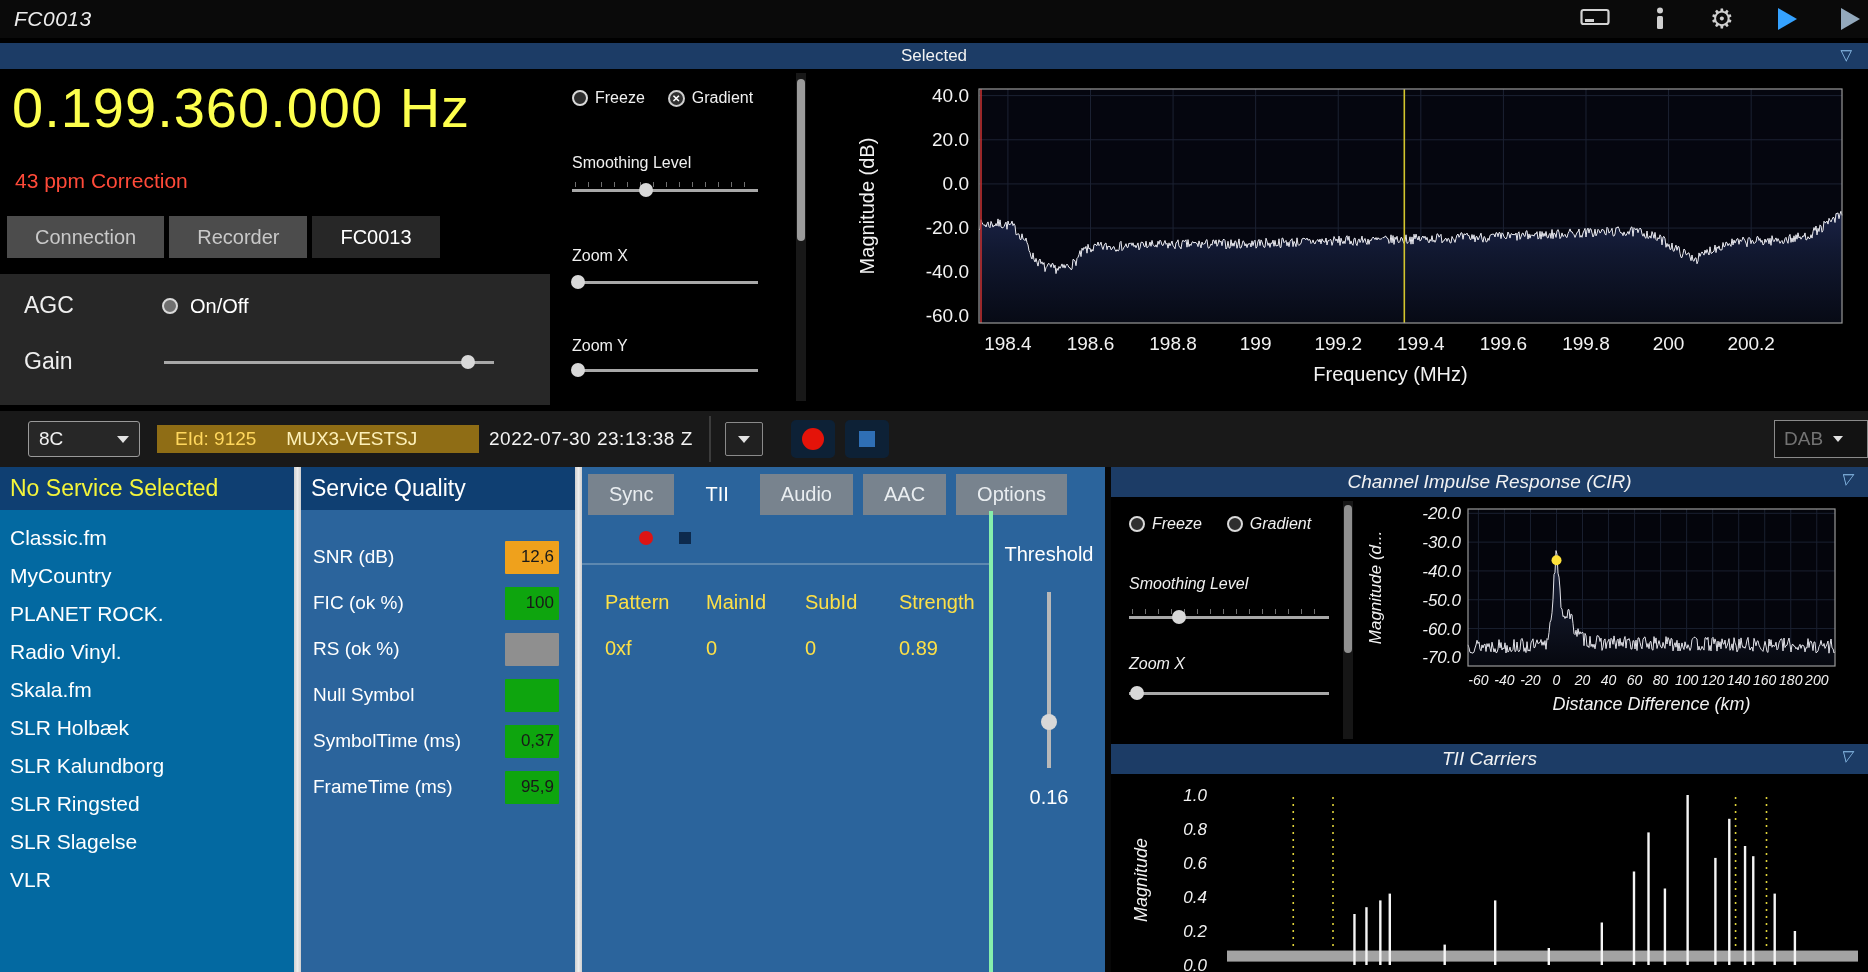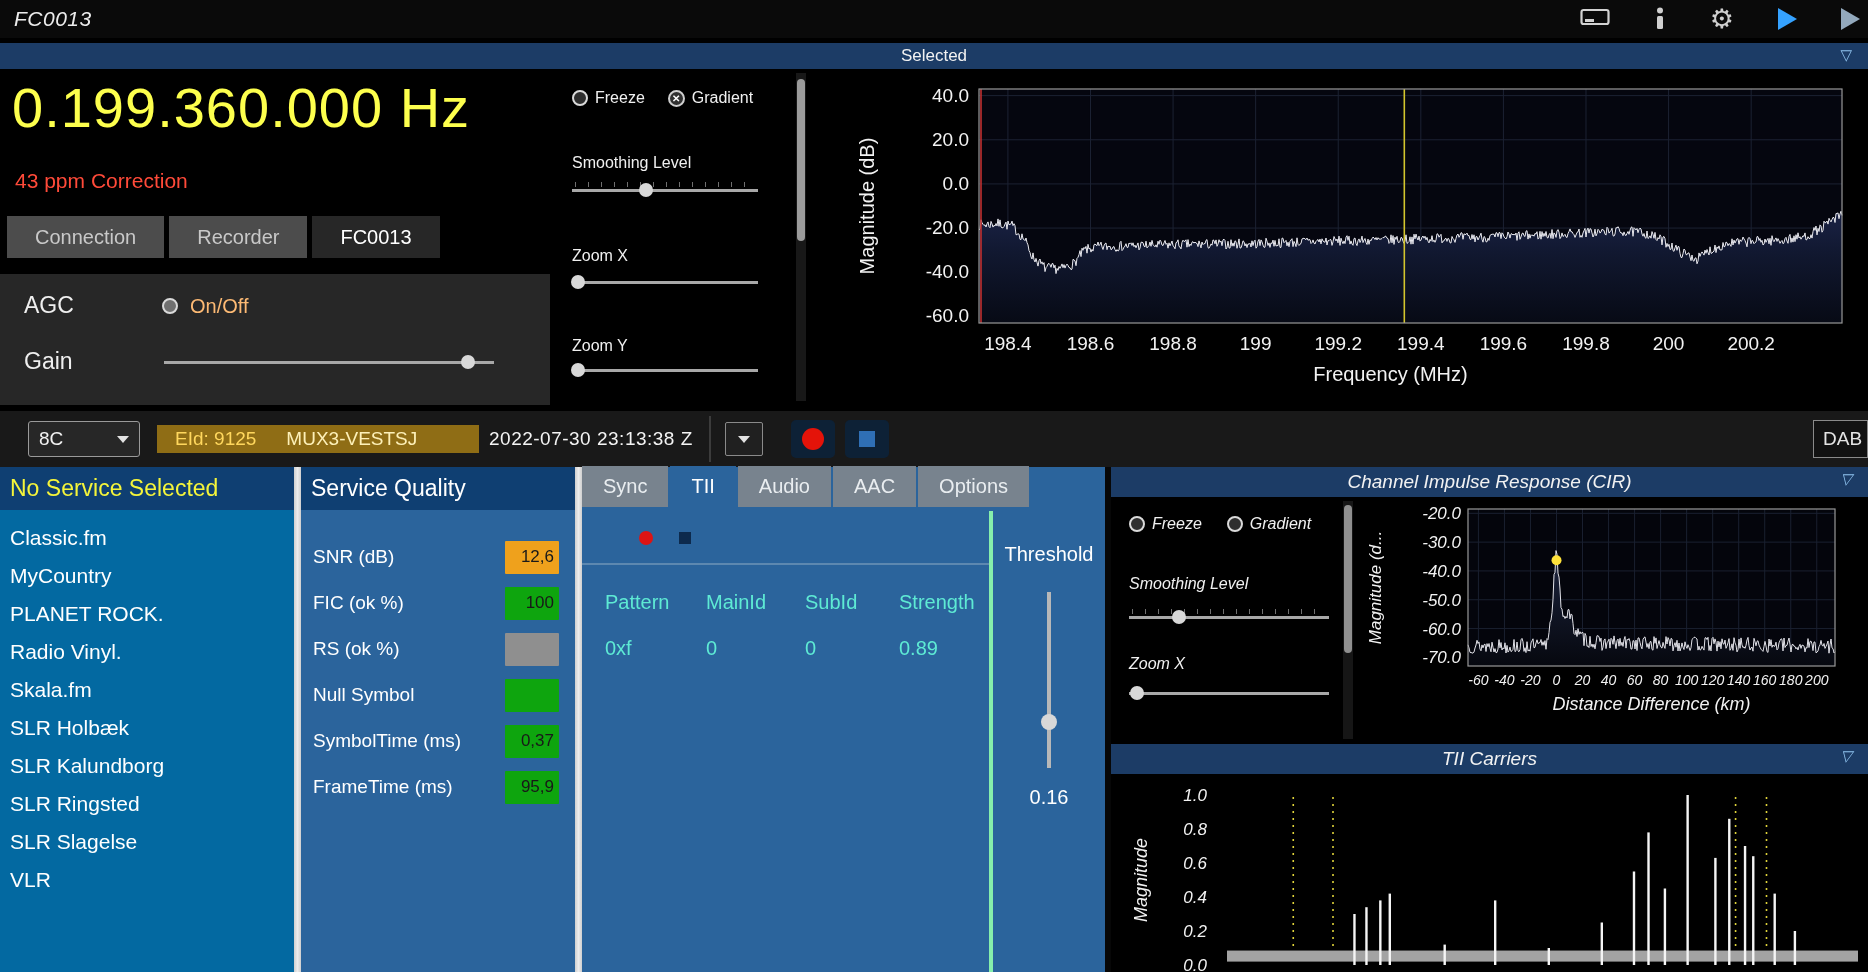--- a/index.html
+++ b/index.html
@@ -25,21 +25,21 @@
   .frontend-body{display:flex;height:336px;background:#000;}
   .freq-panel{width:550px;position:relative;flex:0 0 550px;}
   .freq{position:absolute;left:12px;top:6px;font-size:56px;color:#fdff4d;letter-spacing:1px;white-space:nowrap;}
   .ppm{position:absolute;left:15px;top:100px;font-size:21px;color:#ff4a39;}
   .fe-tabs{position:absolute;left:7px;top:147px;display:flex;}
   .fe-tab{height:42px;padding:0 28px;display:flex;align-items:center;font-size:20px;background:#4c4c4c;color:#c9c9c9;margin-right:5px;}
   .fe-tab.active{background:#272727;color:#fff;}
   .fe-controls{position:absolute;left:0;top:205px;width:550px;height:131px;background:#272727;}
   .agc-label{position:absolute;left:24px;top:18px;font-size:23px;color:#efefef;}
   .agc-radio{position:absolute;left:162px;top:24px;}
-  .agc-onoff{position:absolute;left:190px;top:21px;font-size:20px;color:#fdba74;}
+  .agc-onoff{position:absolute;left:190px;top:21px;font-size:20px;color:#ffffff;}
   .gain-label{position:absolute;left:24px;top:74px;font-size:23px;color:#efefef;}
   .gain-slider{position:absolute;left:164px;top:80px;width:330px;}
 
   .radio{display:inline-block;width:16px;height:16px;border-radius:50%;border:2px solid #dadada;background:#707070;}
   .radio.dark{background:#2e2e2e;}
   .xcircle{display:inline-flex;align-items:center;justify-content:center;width:17px;height:17px;border-radius:50%;border:2px solid #cfcfcf;background:#303030;font-size:10px;color:#fff;font-weight:bold;margin-left:16px;}
 
   .slider{height:16px;position:relative;}
   .slider .track{position:absolute;left:0;right:0;top:7px;height:3px;background:#a8a8a8;}
   .slider .handle{position:absolute;top:8px;width:14px;height:14px;border-radius:50%;background:#d8d8d8;transform:translate(-50%,-50%);}
@@ -67,47 +67,47 @@
   .gold{margin-left:17px;width:322px;height:28px;background:#8f6d15;display:flex;align-items:center;padding:0 18px;gap:30px;}
   .eid{color:#ffd75d;font-size:19px;white-space:nowrap;}
   .mux{color:#fdf0b8;font-size:19px;white-space:nowrap;}
   .datetime{margin-left:10px;font-size:19px;color:#f4f4f4;letter-spacing:.5px;white-space:nowrap;}
   .vsep{margin-left:16px;width:2px;height:46px;background:#3c3c3c;}
   .mini-combo{margin-left:14px;width:38px;height:34px;border:1px solid #8a8a8a;background:#202020;border-radius:2px;display:flex;align-items:center;justify-content:center;}
   .tool-btn{border:none;outline:none;cursor:pointer;width:44px;height:38px;background:#0d2136;border-radius:5px;display:flex;align-items:center;justify-content:center;}
   .rec{margin-left:28px;} .stop{margin-left:10px;}
   .dot{width:22px;height:22px;border-radius:50%;background:#e41309;display:block;}
   .sq{width:16px;height:16px;background:#2f6fb5;display:block;}
-  .dab-combo{margin-left:auto;width:55px;height:38px;border:1px solid #8a8a8a;background:#121212;display:flex;align-items:center;gap:10px;padding:0 9px;font-size:19px;color:#e5e5e5;}
+  .dab-combo{margin-left:auto;width:94px;height:38px;border:1px solid #8a8a8a;background:#121212;display:flex;align-items:center;gap:10px;padding:0 9px;font-size:19px;color:#737373;}
 
   
   .bottom{display:flex;height:505px;}
   .splitter{width:7px;background:linear-gradient(90deg,#cfcfcf,#ececec,#cfcfcf);flex:0 0 7px;}
   .col-gap{width:6px;background:#070707;flex:0 0 6px;}
 
   .services-panel{width:294px;flex:0 0 294px;background:#0369a1;}
   .panel-header{height:43px;background:#0f3f72;display:flex;align-items:center;padding:0 10px;font-size:23px;color:#fff;}
   .services-header{color:#f5f53a;}
   .service-list{padding-top:9px;}
   .service-item{height:38px;line-height:38px;padding-left:10px;font-size:21px;color:#fff;cursor:default;}
 
   .quality-panel{width:274px;flex:0 0 274px;background:#2b649c;}
   .q-rows{padding-top:24px;}
   .q-row{height:46px;display:flex;align-items:center;padding:0 16px 0 12px;font-size:19px;color:#fff;}
   .q-chip{margin-left:auto;min-width:54px;height:33px;display:flex;align-items:center;justify-content:flex-end;padding-right:5px;font-size:17px;color:#191919;border-radius:1px;}
 
   .tii-panel{width:523px;flex:0 0 523px;background:#2b649c;position:relative;}
-  .tii-tabs{display:flex;gap:2px;align-items:flex-end;height:40px;}
+  .tii-tabs{display:flex;gap:10px;padding-left:6px;align-items:flex-end;height:48px;}
   .tii-tab{height:41px;padding:0 21px;display:flex;align-items:center;font-size:20px;background:#78838e;color:#e9edf0;}
   .tii-tab.active{background:#2b649c;color:#fff;}
   .red-dot{position:absolute;left:57px;top:64px;width:14px;height:14px;border-radius:50%;background:#dd1414;}
   .navy-sq{position:absolute;left:97px;top:65px;width:12px;height:12px;background:#0d2a4d;}
   .tii-hr{position:absolute;left:0;top:96px;width:407px;height:2px;background:#5d88b0;}
   .tii-table{position:absolute;left:0;top:112px;width:407px;}
-  .tii-thead,.tii-trow{display:grid;grid-template-columns:101px 99px 94px auto;padding-left:23px;height:46px;align-items:center;font-size:20px;color:#5eead4;}
+  .tii-thead,.tii-trow{display:grid;grid-template-columns:101px 99px 94px auto;padding-left:23px;height:46px;align-items:center;font-size:20px;color:#fde047;}
   .threshold-box{position:absolute;left:407px;top:44px;right:0;bottom:0;border-left:4px solid #86efac;}
   .threshold-label{margin-top:32px;text-align:center;font-size:20px;color:#fff;}
   .vslider{position:relative;width:18px;height:176px;margin:26px auto 0;}
   .vslider .track{position:absolute;left:7px;top:0;bottom:0;width:4px;background:#b8b8b8;}
   .vslider .handle{position:absolute;left:9px;top:74%;width:16px;height:16px;border-radius:50%;background:#d8d8d8;transform:translate(-50%,-50%);}
   .threshold-value{margin-top:18px;text-align:center;font-size:20px;color:#fff;}
 
   .right-col{flex:1;display:flex;flex-direction:column;min-width:0;font-style:italic;}
   .right-col .section-header{height:30px;font-size:19px;flex:0 0 auto;}
   .cir-body{height:247px;background:#000;position:relative;flex:0 0 247px;}

